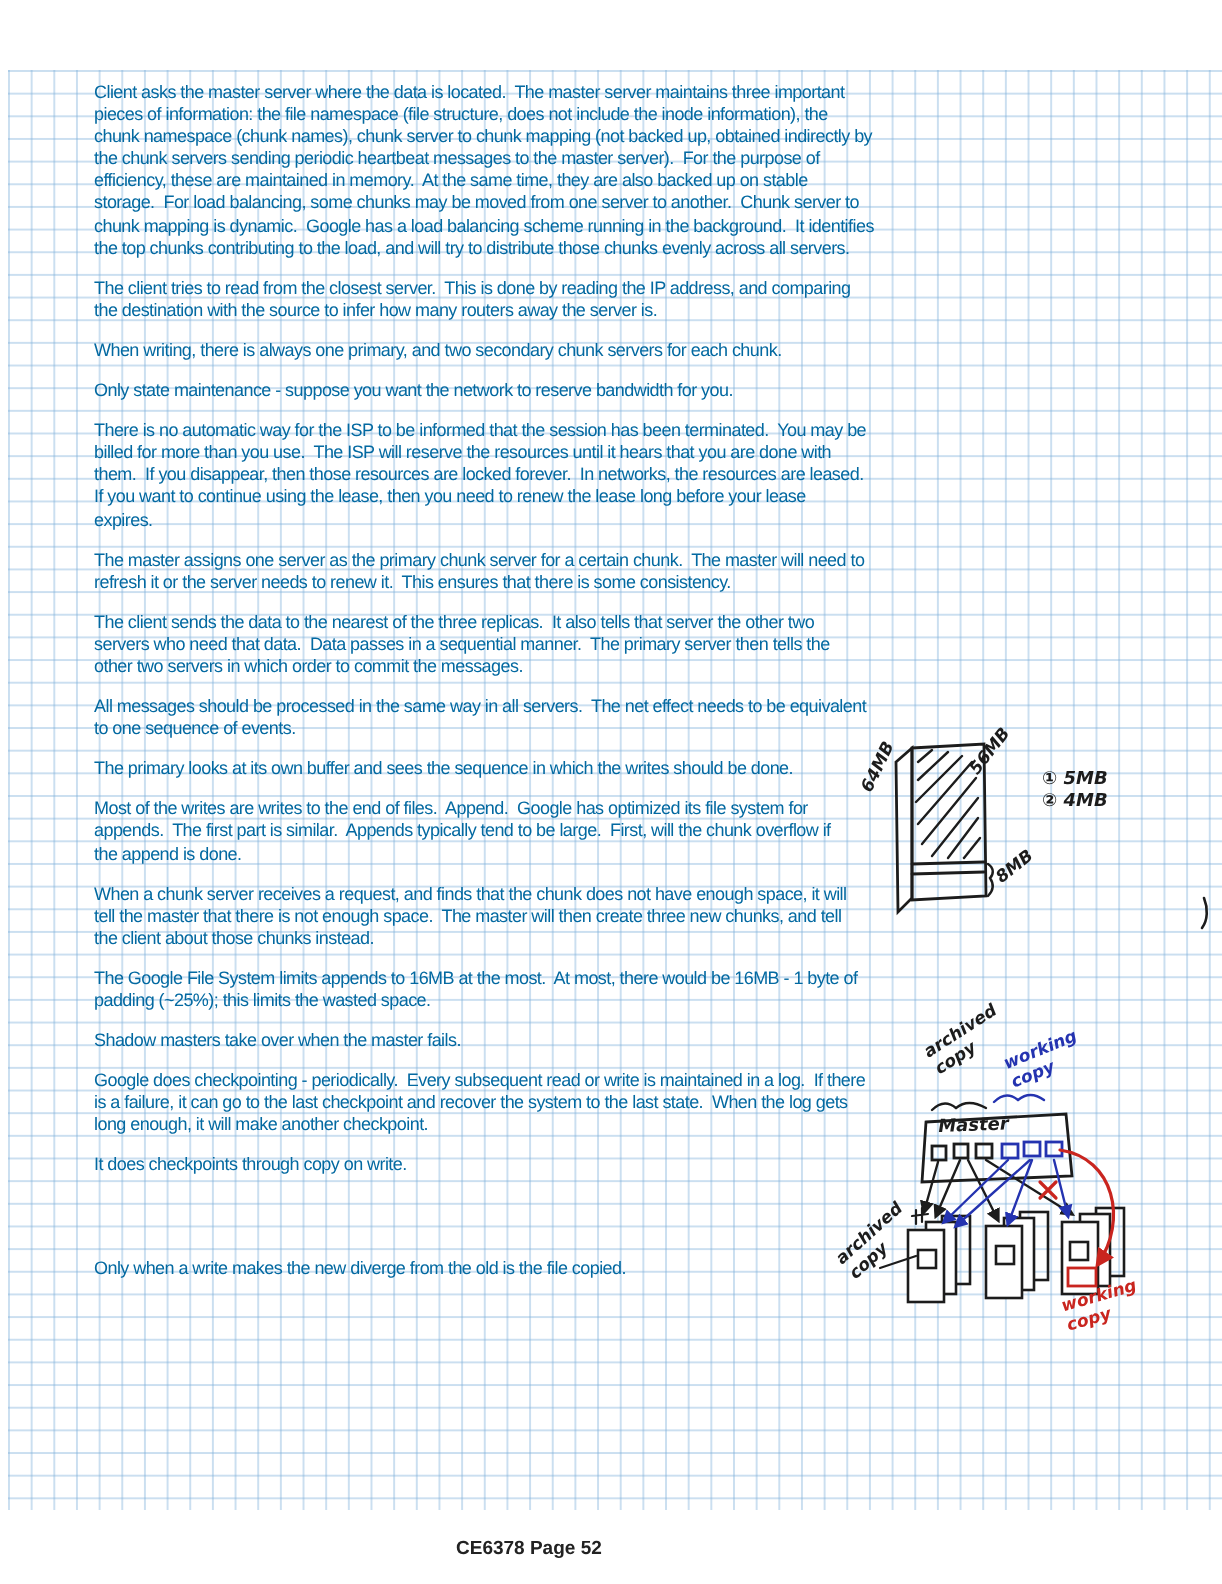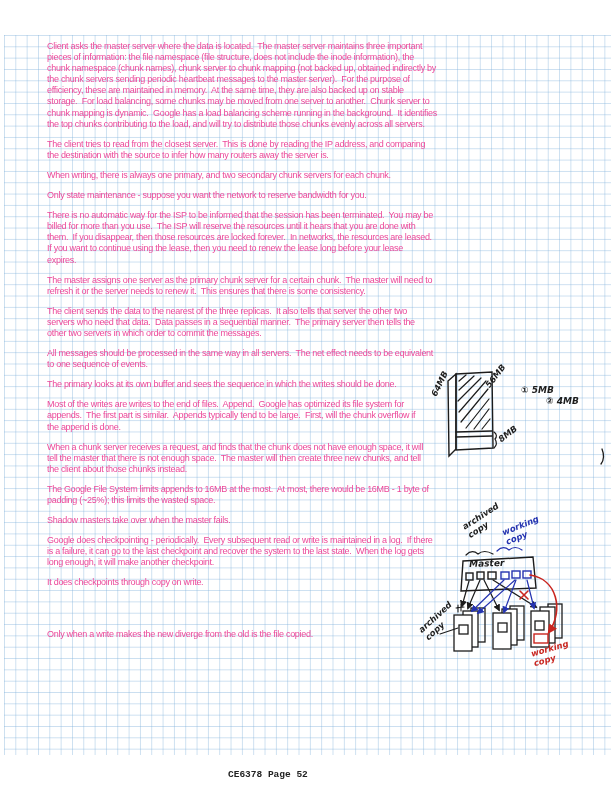--- a/index.html
+++ b/index.html
@@ -9,41 +9,41 @@
   }
   .grid{
     position:absolute;left:4px;top:35px;right:0;bottom:37px;
     background-image:
       linear-gradient(to right, rgba(125,175,218,0.40) 1px, transparent 1px),
       linear-gradient(to bottom, rgba(125,175,218,0.40) 1px, transparent 1px);
     background-size:11.33px 11.33px;
   }
   .notes{
     position:absolute;left:47px;top:41px;width:424px;
-    color:#ec4899;
+    color:#0369a1;
   }
   .notes p{
     margin:0 0 9px 0;
     font-size:9px;line-height:11.1px;letter-spacing:-0.28px;
     white-space:pre;
     font-family:"Liberation Sans",sans-serif;
   }
   .notes p.extra-gap{margin-top:40px;}
   .hand{
     position:absolute;
     font-family:"DejaVu Sans",sans-serif;font-style:italic;font-weight:700;
     font-size:8.5px;line-height:9.5px;color:#1c1c1c;
     transform-origin:left top;white-space:normal;
   }
   .hand.blue{color:#2433b0;}
   .hand.red{color:#c9251f;}
   .abs{position:absolute;}
   .footer{
     position:absolute;left:228px;top:769px;
-    font-family:Liberation Mono, monospace;font-weight:700;font-size:9.5px;color:#222;
+    font-family:Liberation Sans, sans-serif;font-weight:700;font-size:9.5px;color:#222;
   }
   svg{display:block;}
 </style>
 </head>
 <body>
 
 <div class="grid"></div>
 
 <div class="notes">
   <p>Client asks the master server where the data is located.  The master server maintains three important
@@ -106,21 +106,21 @@
     <path d="M39,69 L54,49" stroke-width="1.2"></path>
     <path d="M47,69 L55,59" stroke-width="1.2"></path>
 
     <path d="M59,72 C62,74 62,77 60,79 C62,82 62,85 59,88" stroke-width="1.2"></path>
   </g>
 </svg>
 <span class="hand" style="left:430px;top:394px;transform:rotate(-64deg)">64MB</span>
 <span class="hand" style="left:484px;top:384px;transform:rotate(-52deg)">56MB</span>
 <span class="hand" style="left:497px;top:437px;transform:rotate(-38deg)">8MB</span>
 <span class="hand" style="left:521px;top:386px;font-size:9px">① 5MB</span>
-<span class="hand" style="left:546px;top:397px;font-size:9px">② 4MB</span>
+<span class="hand" style="left:521px;top:397px;font-size:9px">② 4MB</span>
 
 <svg class="abs" style="left:599px;top:448px" width="8" height="18" viewBox="0 0 8 18">
   <path d="M3,1 C5,6 5,12 2,16" fill="none" stroke="#1c1c1c" stroke-width="1.3" stroke-linecap="round"></path>
 </svg>
 
 <svg class="abs" style="left:415px;top:518px" width="196" height="165" viewBox="0 0 196 165">
   <defs>
     <marker id="mk-b" markerWidth="6" markerHeight="6" refX="4.5" refY="3" orient="auto">
       <path d="M0,0 L6,3 L0,6 Z" fill="#1c1c1c"></path>
     </marker>

